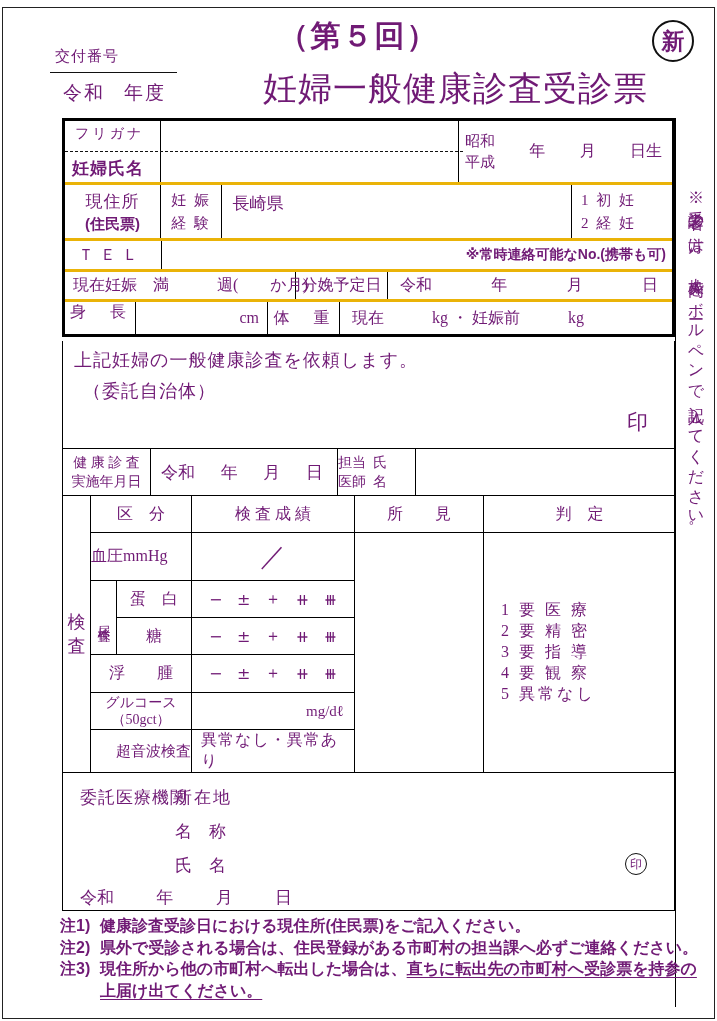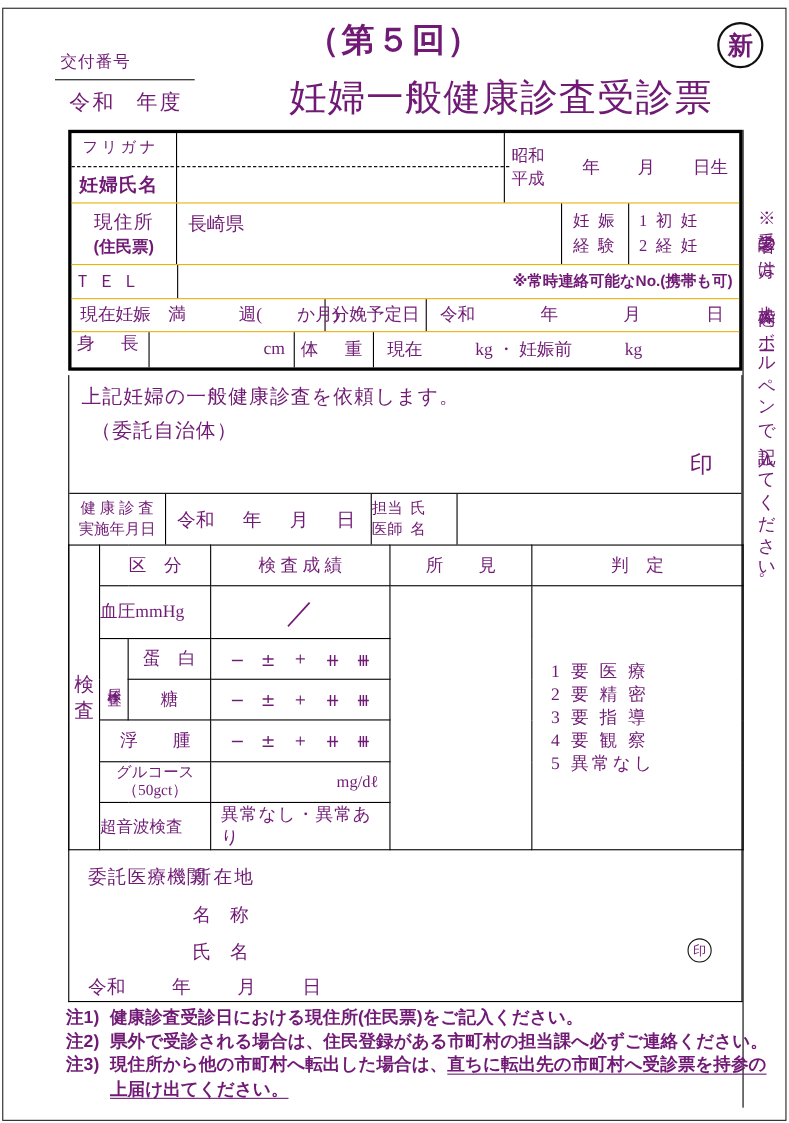--- a/index.html
+++ b/index.html
@@ -27,21 +27,21 @@
     border:2px solid #111; border-radius:50%;
     display:flex; align-items:center; justify-content:center;
     font-size:23px; font-weight:600;
   }
 
   
   .thick-box {
     position:absolute; left:62px; top:118px; width:613px;
     border:3px solid #000; background:#fff;
   }
-  .t-row { display:flex; border-bottom:1px solid #eab308; position:relative; }
+  .t-row { display:flex; border-bottom:3px solid #eab308; position:relative; }
   .t-row:last-child { border-bottom:none; }
   .t-cell { border-right:1px solid #000; position:relative; }
   .t-cell.last { border-right:none; }
 
   .row-name { height:64px; }
   .cell-namelabel { width:97px; }
   .furigana { position:absolute; left:10px; top:4px; font-size:14px; letter-spacing:3px; }
   .name-label { position:absolute; left:7px; top:36px; font-size:17px; letter-spacing:1px;font-weight:bold; }
   .dash-line { position:absolute; left:0; top:30px; width:398px; border-bottom:1px dashed #111; }
   .cell-namefield { width:301px; }
@@ -50,21 +50,21 @@
 
   .row-addr { height:56px; }
   .cell-addrlabel { width:97px; text-align:center; padding-top:5px; }
   .addr-l1 { font-size:17px; letter-spacing:1px; }
   .addr-l2 { font-size:15px; font-weight:bold; margin-top:2px; }
   .cell-addrvalue { width:353px; font-size:17px; padding:7px 0 0 10px; }
   .cell-exp { width:62px; display:flex; flex-direction:column; justify-content:center; align-items:center; font-size:15px; line-height:23px; letter-spacing:2px; }
   .cell-expopts { width:101px; display:flex; flex-direction:column; justify-content:center; padding-left:9px; font-size:15px; line-height:23px; letter-spacing:2px; }
 
   .row-tel { height:31px; }
-  .cell-tellabel { width:97px; display:flex; align-items:center; padding-left:2px; font-size:16px; letter-spacing:6px; }
+  .cell-tellabel { width:97px; display:flex; align-items:center; padding-left:13px; font-size:16px; letter-spacing:6px; }
   .cell-telvalue { flex:1; display:flex; align-items:center; justify-content:flex-end; padding-right:6px; font-size:14px; font-weight:bold; }
 
   .row-preg { height:30px; font-size:16px; }
   .cell-gest { width:231px; display:flex; align-items:center; padding-left:8px; white-space:nowrap; }
   .cell-due  { width:92px; display:flex; align-items:center; justify-content:center; }
   .cell-duedate { flex:1; display:flex; align-items:center; justify-content:space-between; padding:0 14px 0 12px; }
 
   .row-body { height:32px; font-size:16px; }
   .cell-height { width:71px; display:flex; align-items:flex-start; justify-content:center; letter-spacing:4px; }
   .cell-heightval { width:132px; display:flex; align-items:center; justify-content:flex-end; padding-right:8px; }
@@ -95,21 +95,21 @@
   .hdr { text-align:center; font-size:16px; }
   .bp-label { font-size:16px; padding-left:5px; }
   .bp-value { text-align:center; font-size:26px; }
   .urine-label { text-align:center; }
   .urine-inner { writing-mode:vertical-rl; margin:0 auto; font-size:13px; letter-spacing:2px; }
   .sub-label { font-size:16px; text-align:center; }
   .scale-cell { }
   .scale-inner { display:flex; justify-content:space-between; align-items:center; padding:0 17px; font-size:16px; font-family:"DejaVu Sans","Liberation Sans",sans-serif; }
   .glucose-label { text-align:center; font-size:14px; line-height:17px; }
   .glucose-unit { text-align:right; padding-right:10px !important; font-size:15px; }
-  .ultra-label { text-align:left; font-size:15px; }
+  .ultra-label { text-align:right; font-size:15px; }
   .ultra-value { padding-left:9px !important; font-size:16px; letter-spacing:1px; }
   .judge-cell { }
   .judge-inner { height:100%; display:flex; flex-direction:column; justify-content:space-around; padding:8px 0 8px 17px; font-size:16px; letter-spacing:3px; }
 
   .clinic-sec { height:143px; position:relative; font-size:17px; }
   .clinic-label { position:absolute; left:17px; top:13px; letter-spacing:1px; }
   .clinic-addr  { position:absolute; left:112px; top:13px; letter-spacing:2px; }
   .clinic-name  { position:absolute; left:112px; top:47px; }
   .clinic-person{ position:absolute; left:112px; top:81px; }
   .clinic-seal  {
@@ -165,26 +165,26 @@
         <span>月</span>
         <span>日生</span>
       </div>
     </div>
 
     <div class="t-row row-addr">
       <div class="t-cell cell-addrlabel">
         <div class="addr-l1">現住所</div>
         <div class="addr-l2 gothic">(住民票)</div>
       </div>
-      <div class="t-cell cell-addrvalue">
-        <span>長崎県</span>
-      </div>
       <div class="t-cell cell-exp">
         <span>妊 娠</span>
         <span>経 験</span>
+      </div>
+      <div class="t-cell cell-addrvalue">
+        <span>長崎県</span>
       </div>
       <div class="t-cell cell-expopts last">
         <span>1 初 妊</span>
         <span>2 経 妊</span>
       </div>
     </div>
 
     <div class="t-row row-tel">
       <div class="t-cell cell-tellabel">
         <span>ＴＥＬ</span>

